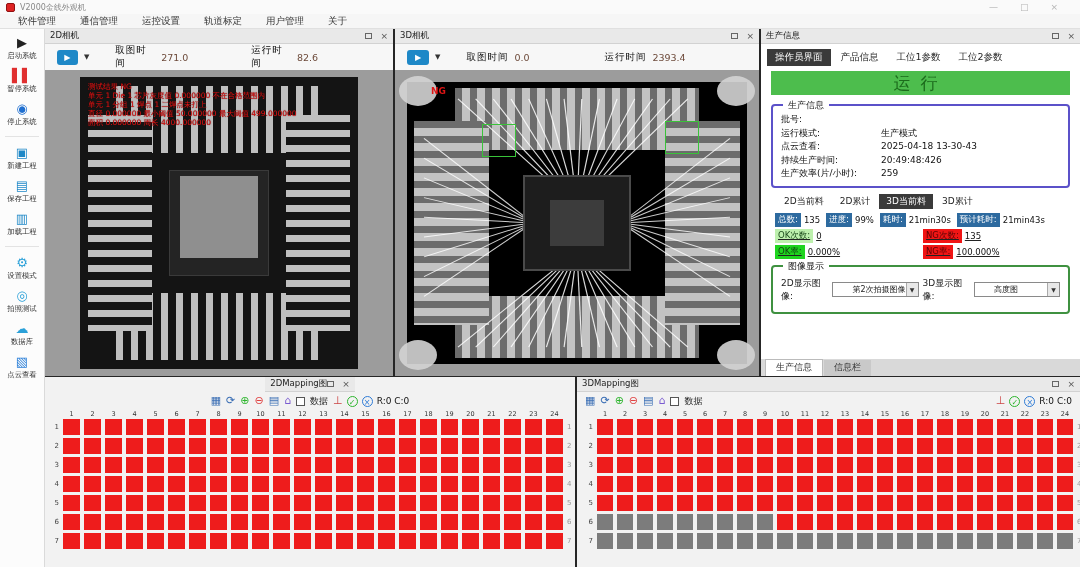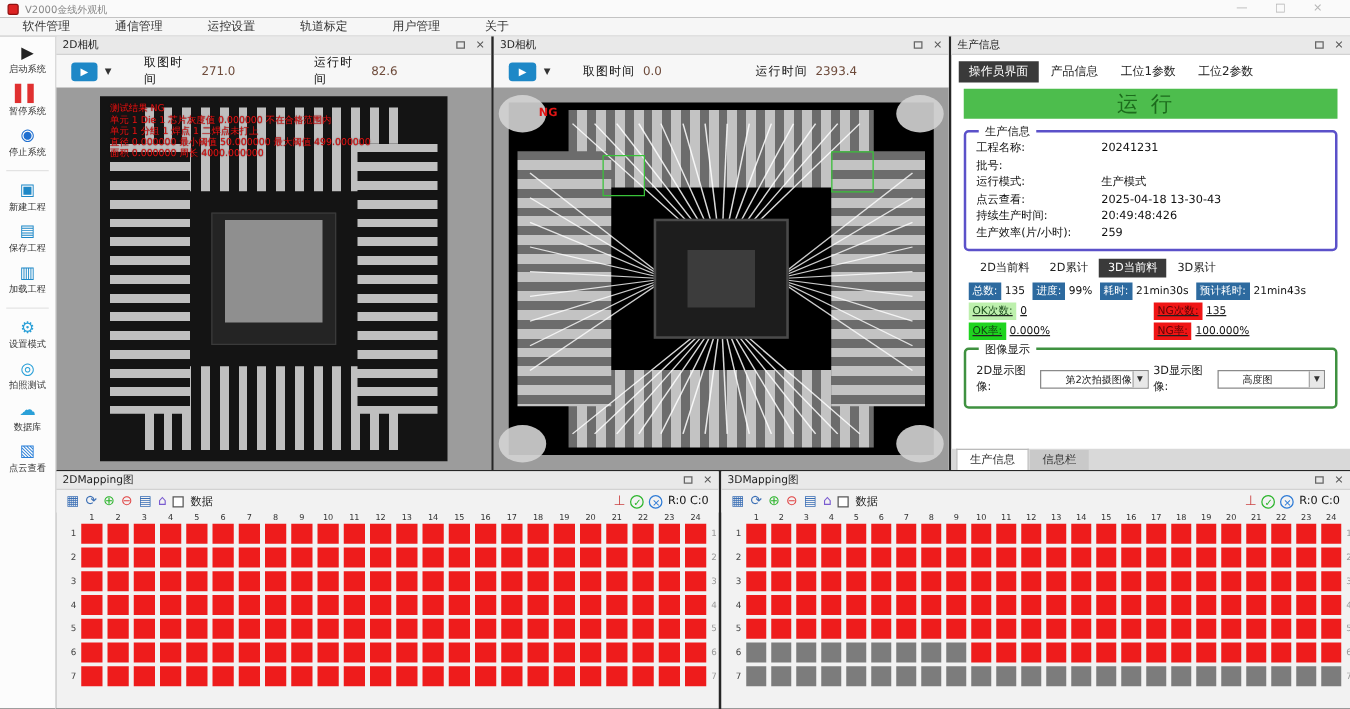--- a/index.html
+++ b/index.html
@@ -6,21 +6,21 @@
   html,body { width:1080px; height:567px; overflow:hidden; }
   body { background:#262626; font-family:"DejaVu Sans","Liberation Sans",sans-serif; font-size:10px; color:#222; position:relative; }
 
   
   #titlebar { position:absolute; left:0; top:0; width:1080px; height:14px; background:#fafafa; display:flex; align-items:center; padding:0 6px; }
   .app-icon { width:9px; height:9px; background:#d22; border:1px solid #901010; border-radius:2px; margin-right:5px; }
   .app-title { font-size:8px; color:#888; }
   .win-controls { margin-left:auto; display:flex; gap:22px; color:#b5b5b5; font-size:9px; padding-right:16px; }
   .win-controls span { cursor:default; }
 
-  #menubar { position:absolute; left:0; top:14px; width:1080px; height:15px; background:#f6f6f6; border-bottom:1px solid #e0e0e0; display:flex; align-items:center; padding-left:8px; gap:16px; }
+  #menubar { position:absolute; left:0; top:14px; width:1080px; height:15px; background:#f6f6f6; border-bottom:1px solid #e0e0e0; display:flex; align-items:center; padding-left:8px; gap:4px; }
   .menu-item { padding:1px 10px; font-size:9.5px; color:#333; cursor:default; }
 
   
   #sidebar { position:absolute; left:0; top:29px; width:45px; height:538px; background:#fcfcfc; border-right:1px solid #dadada; display:flex; flex-direction:column; align-items:center; padding-top:6px; }
   .side-btn { width:45px; display:flex; flex-direction:column; align-items:center; margin-bottom:7px; cursor:default; }
   .side-ico { font-size:13px; line-height:15px; height:15px; }
   .side-lbl { font-size:8px; color:#333; white-space:nowrap; transform:scale(.92); }
   .side-sep { width:34px; border-top:1px solid #e3e3e3; margin:2px 0 8px 0; }
 
   
@@ -88,21 +88,21 @@
   .stat-val { margin-right:6px; color:#111; }
   .stat-col { width:148px; display:flex; align-items:center;text-decoration:underline; }
   .dd-row { display:flex; align-items:center; gap:4px; font-size:9px; padding:3px 0 4px 0; }
   .dropdown { width:92px; height:15px; border:1px solid #8a8a8a; background:#fff; display:flex; align-items:center; font-size:8px; padding-left:19px; position:relative; }
   .dd-caret { margin-left:auto; width:12px; height:13px; border-left:1px solid #aaa; background:#e8e8e8; display:flex; align-items:center; justify-content:center; font-size:6px; color:#333; }
   .bottom-tabs { margin-top:auto; height:17px; background:#d9d9d9; display:flex; align-items:flex-end; padding-left:4px; gap:1px; }
   .btab { padding:1px 10px 2px 10px; font-size:9px; background:#c9c9c9; color:#333; cursor:default; }
   .btab.active { background:#fff; border:1px solid #bbb; border-bottom:none; }
 
   
-  #map2d { left:45px; top:377px; width:530px; height:190px; background:#f2f2f2; }
+  #map2d { left:45px; top:377px; width:530px; height:190px; background:#f2f2f2;align-items:center; }
   #map3d { left:577px; top:377px; width:503px; height:190px; background:#f2f2f2; }
   .maptool { height:18px; display:flex; align-items:center; padding:0 8px; gap:5px; background:#f2f2f2; flex:none; }
   .tool-ico { font-size:11px; line-height:12px; cursor:default; }
   .tool-chk { width:9px; height:9px; border:1px solid #555; background:#fff; display:inline-block; }
   .tool-lbl { font-size:9px; color:#222; }
   .tool-right { margin-left:auto; display:flex; align-items:center; gap:4px; }
   .circle-ico { width:11px; height:11px; border-radius:50%; font-size:8px; line-height:11px; text-align:center; }
   .circle-ico.ok { border:1px solid #2db52d; color:#2db52d; }
   .circle-ico.cls { border:1px solid #2e7bd6; color:#2e7bd6; }
   .rc-lbl { font-size:9px; color:#111; }
@@ -316,24 +316,20 @@
       <span class="prod-tab">工位1参数</span>
       <span class="prod-tab">工位2参数</span>
     </div>
   <div class="status-bar">
     <span class="status-text">运行</span>
   </div>
   <div class="gbox info">
     <span class="gbox-legend">生产信息</span>
     <div id="infoFields">
         <div class="info-row">
-          <span class="info-lbl">工程名称:</span>
-          <span class="info-val">20241231</span>
-        </div>
-        <div class="info-row">
           <span class="info-lbl">批号:</span>
           <span class="info-val"></span>
         </div>
         <div class="info-row">
           <span class="info-lbl">运行模式:</span>
           <span class="info-val">生产模式</span>
         </div>
         <div class="info-row">
           <span class="info-lbl">点云查看:</span>
           <span class="info-val">2025-04-18 13-30-43</span>

